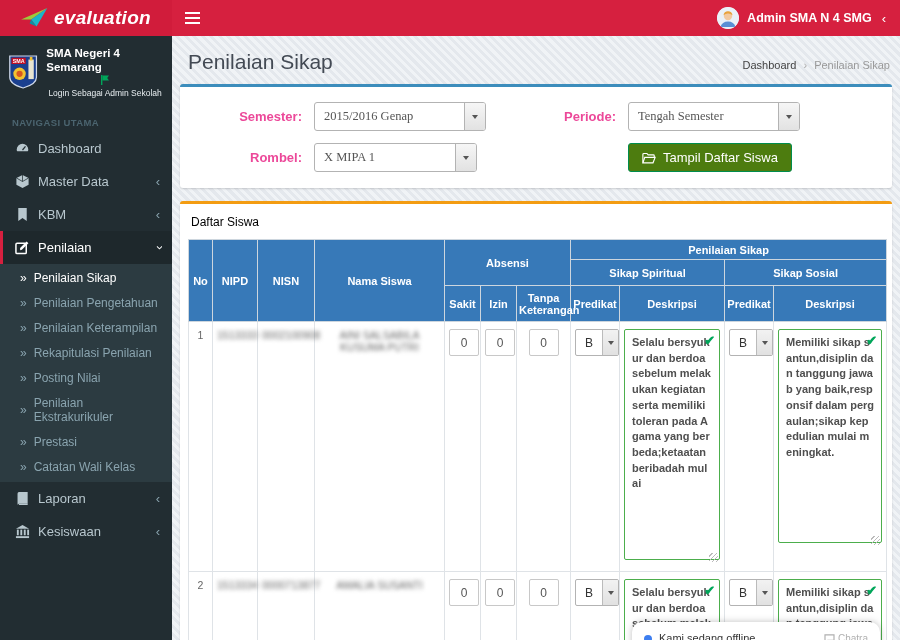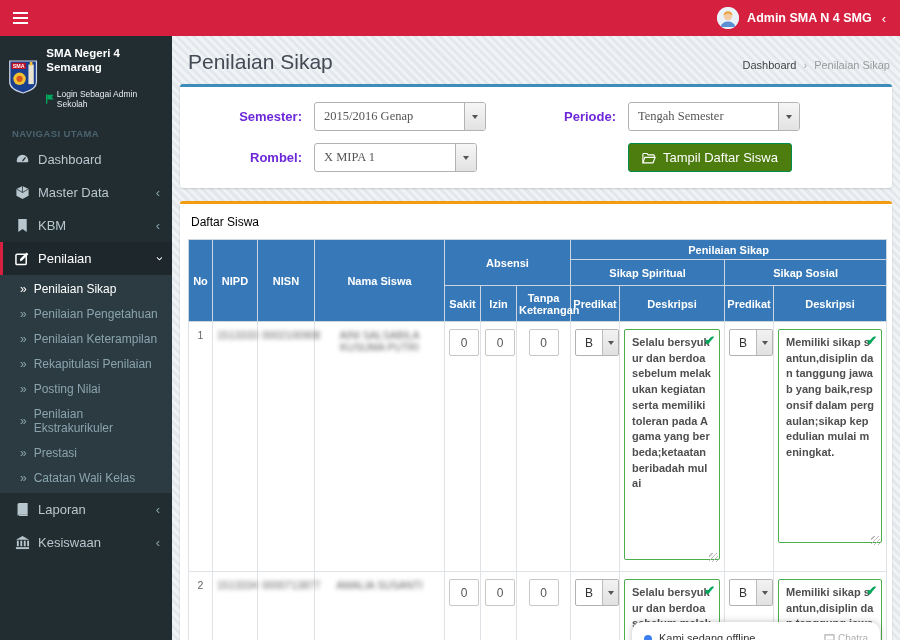--- a/index.html
+++ b/index.html
@@ -13,21 +13,21 @@
   .hamburger span { display:block; width:15px; height:2px; background:#fff; }
   .nav-right { margin-left:auto; display:flex; align-items:center; gap:8px; padding:0 14px; cursor:pointer; }
   .avatar { width:22px; height:22px; border-radius:50%; background:#e8f0fa; overflow:hidden; display:flex; align-items:center; justify-content:center; }
   .nav-user { color:#fff; font-size:12.5px; font-weight:bold; }
   .nav-chev { color:#fff; font-size:13px; margin-left:2px; }
 
   
   .sidebar { position:absolute; top:36px; left:0; width:172px; height:604px; background:#222d32; z-index:20; }
   .user-panel { display:flex; gap:8px; padding:10px 8px; align-items:center; }
   .school-name { color:#fff; font-size:11.5px; font-weight:bold; line-height:1.25; }
-  .login-as { color:#e8eef1; font-size:8.5px; margin-top:14px; display:flex; align-items:center; gap:3px; }
+  .login-as { color:#e8eef1; font-size:8.5px; margin-top:0; display:flex; align-items:center; gap:3px;flex-direction:column; }
   .side-label { color:#4b646f; font-size:9.5px; font-weight:bold; padding:9px 12px 4px; letter-spacing:.4px; }
   .menu-item { display:flex; align-items:center; gap:8px; padding:9px 12px; color:#b8c7ce; font-size:13px; cursor:pointer; border-left:3px solid transparent; }
   .menu-item .mi-icon { width:15px; height:15px; flex:0 0 15px; color:#b8c7ce; }
   .menu-item .chev { margin-left:auto; font-size:13px; color:#8aa4af; line-height:1; }
   .menu-item.active { background:#1e282c; color:#fff; border-left-color:#d6203f; }
   .menu-item.active .mi-icon { color:#fff; }
   .menu-item.active .chev { color:#fff; display:inline-block; transform:rotate(-90deg); }
   .submenu { background:#2c3b41; padding:2px 0; }
   .sub-item { display:flex; align-items:center; gap:7px; padding:5.5px 10px 5.5px 20px; color:#8aa4af; font-size:12px; cursor:pointer; }
   .sub-item .dbl { font-size:12px; }
@@ -38,21 +38,21 @@
     background:repeating-linear-gradient(45deg,#f0f3f6 0px,#f0f3f6 3px,#e4e8ed 3px,#e4e8ed 6px); }
   .content-header { display:flex; align-items:flex-end; justify-content:space-between; padding:14px 10px 10px 16px; }
   .page-title { font-size:21px; color:#434a54; font-weight:normal; }
   .breadcrumb { font-size:11px; color:#999; padding-bottom:3px; }
   .breadcrumb .bc-link { color:#444; cursor:pointer; }
   .breadcrumb .sep { margin:0 4px; color:#aaa; }
 
   .box { background:#fff; border-radius:3px; box-shadow:0 1px 2px rgba(0,0,0,.15); margin:0 8px; }
   .box-filter { border-top:3px solid #3c8dbc; padding:15px 10px 16px 0; }
   .filter-grid { display:grid; grid-template-columns:100px 172px 118px 172px; column-gap:12px; row-gap:12px; align-items:center; padding-left:22px; }
-  .flabel { text-align:right; font-weight:bold; font-size:13px; color:#6d28d9; }
+  .flabel { text-align:right; font-weight:bold; font-size:13px; color:#ec4899; }
 
   .fselect { display:flex; align-items:stretch; height:29px; background:#fff; border:1px solid #b3b3b3; border-radius:3px; overflow:hidden; cursor:pointer; }
   .fselect .sel-text { flex:1; font-size:12.5px; color:#555; display:flex; align-items:center; padding-left:9px;font-family:Liberation Serif, serif; }
   .fselect .sel-arrow { width:21px; background:linear-gradient(#f6f6f6,#e2e2e2); border-left:1px solid #b3b3b3; display:flex; align-items:center; justify-content:center; }
   .tri { width:0; height:0; border-left:3.5px solid transparent; border-right:3.5px solid transparent; border-top:4.5px solid #555; }
 
   .btn-green { grid-column:4; justify-self:start; display:flex; align-items:center; gap:7px; background:#4d7c0f; border:1px solid #008d4c; color:#fff; font-size:13px; padding:6px 13px; border-radius:3px; cursor:pointer; }
 
   .box-table { border-top:3px solid #f39c12; margin-top:13px; padding:9px 8px 20px; height:500px; }
   .table-title { font-size:12px; color:#000000; margin:2px 0 10px 3px; font-weight:normal; }
@@ -81,20 +81,28 @@
   
   .chat { position:absolute; left:632px; top:622px; width:248px; height:34px; background:#fff; border-radius:10px 10px 0 0; box-shadow:0 0 7px rgba(0,0,0,.25); display:flex; align-items:center; padding:0 12px; gap:7px; z-index:40; cursor:pointer; }
   .chat-dot { width:8px; height:8px; border-radius:50%; background:#3d7ef0; }
   .chat-status { font-size:11px; color:#333; padding-bottom:14px; margin-top:12px; }
   .chat-brand { margin-left:auto; font-size:10px; color:#b0b0b0; padding-bottom:14px; margin-top:12px; display:flex; align-items:center; gap:3px; }
 </style>
 </head>
 <body>
 
 <div class="navbar">
+  <div class="brand">
+    <svg width="28" height="20" viewBox="0 0 36 26">
+      <polygon points="0,15 34,0 13,15" fill="#9ccb3b"></polygon>
+      <polygon points="13,15 34,0 20,24" fill="#18b7c9"></polygon>
+      <polygon points="13,15 20,24 11,20" fill="#0c8fa3"></polygon>
+    </svg>
+    <span class="brand-text">evaluation</span>
+  </div>
   <div class="hamburger">
       <span></span>
       <span></span>
       <span></span>
     </div>
   <div class="nav-right">
     <div class="avatar">
       <svg width="22" height="22" viewBox="0 0 22 22">
         <circle cx="11" cy="11" r="11" fill="#eaf1f8"></circle>
         <circle cx="11" cy="9" r="4.2" fill="#f2c9a0"></circle>

